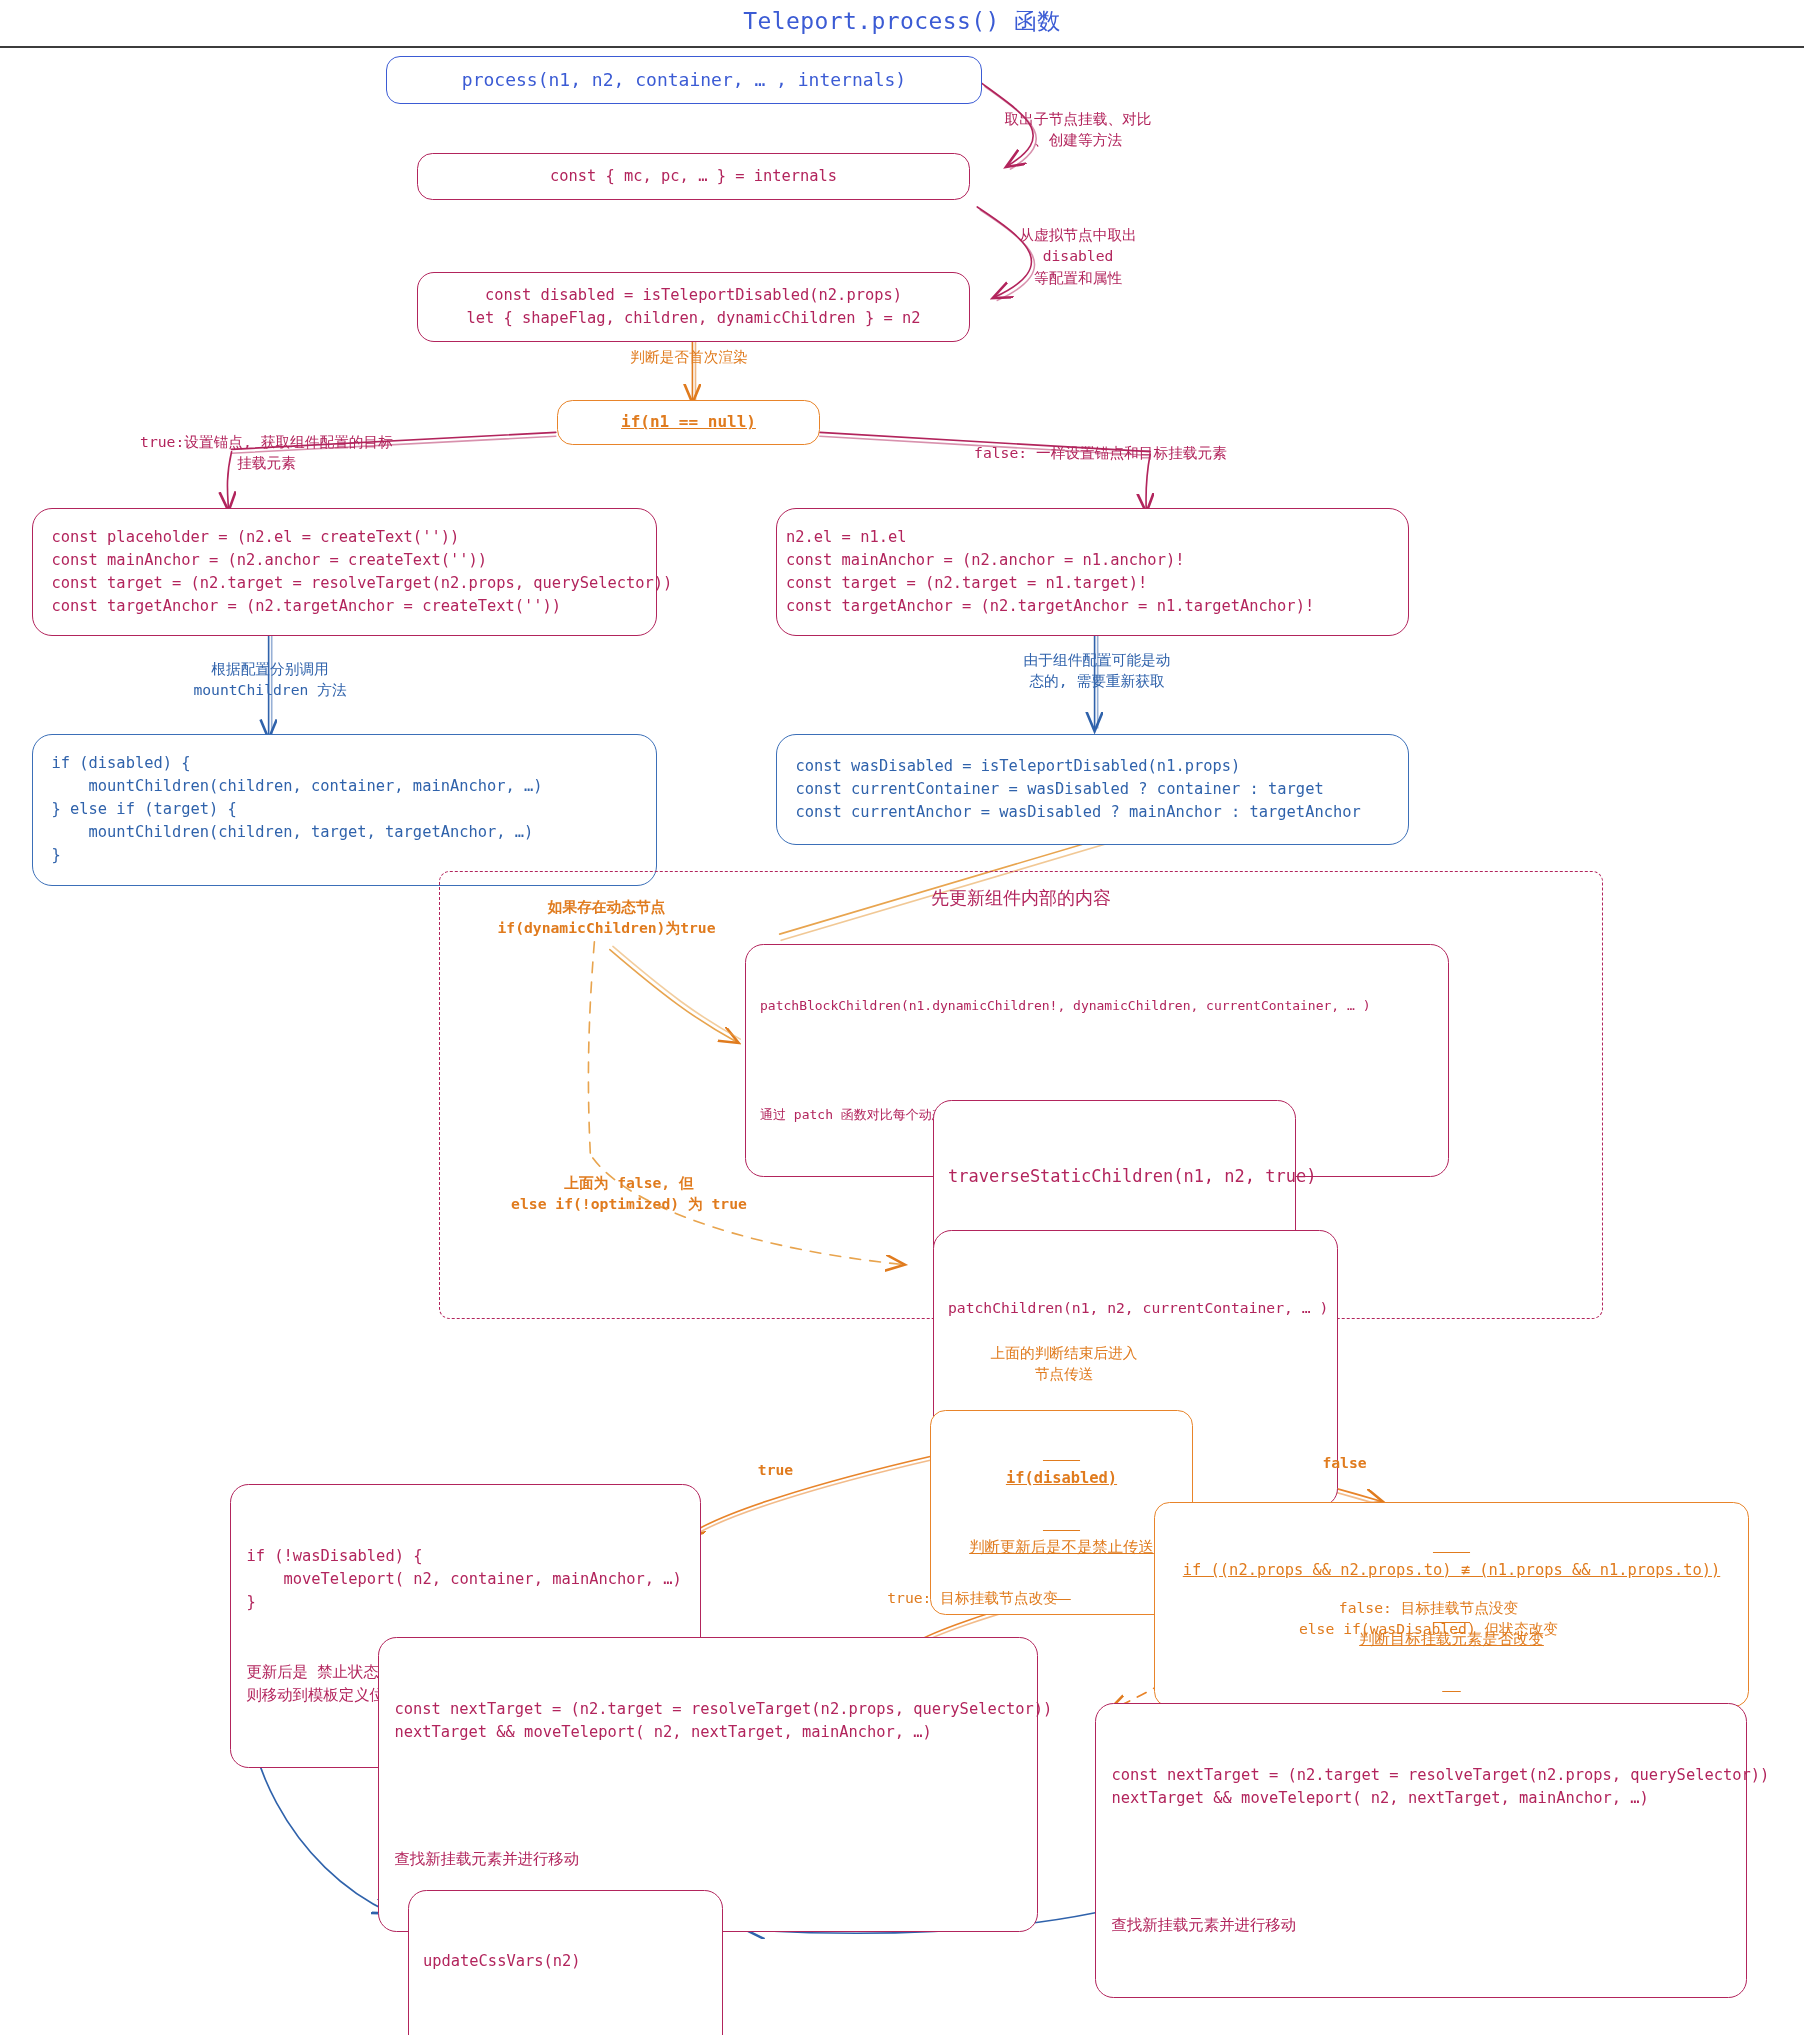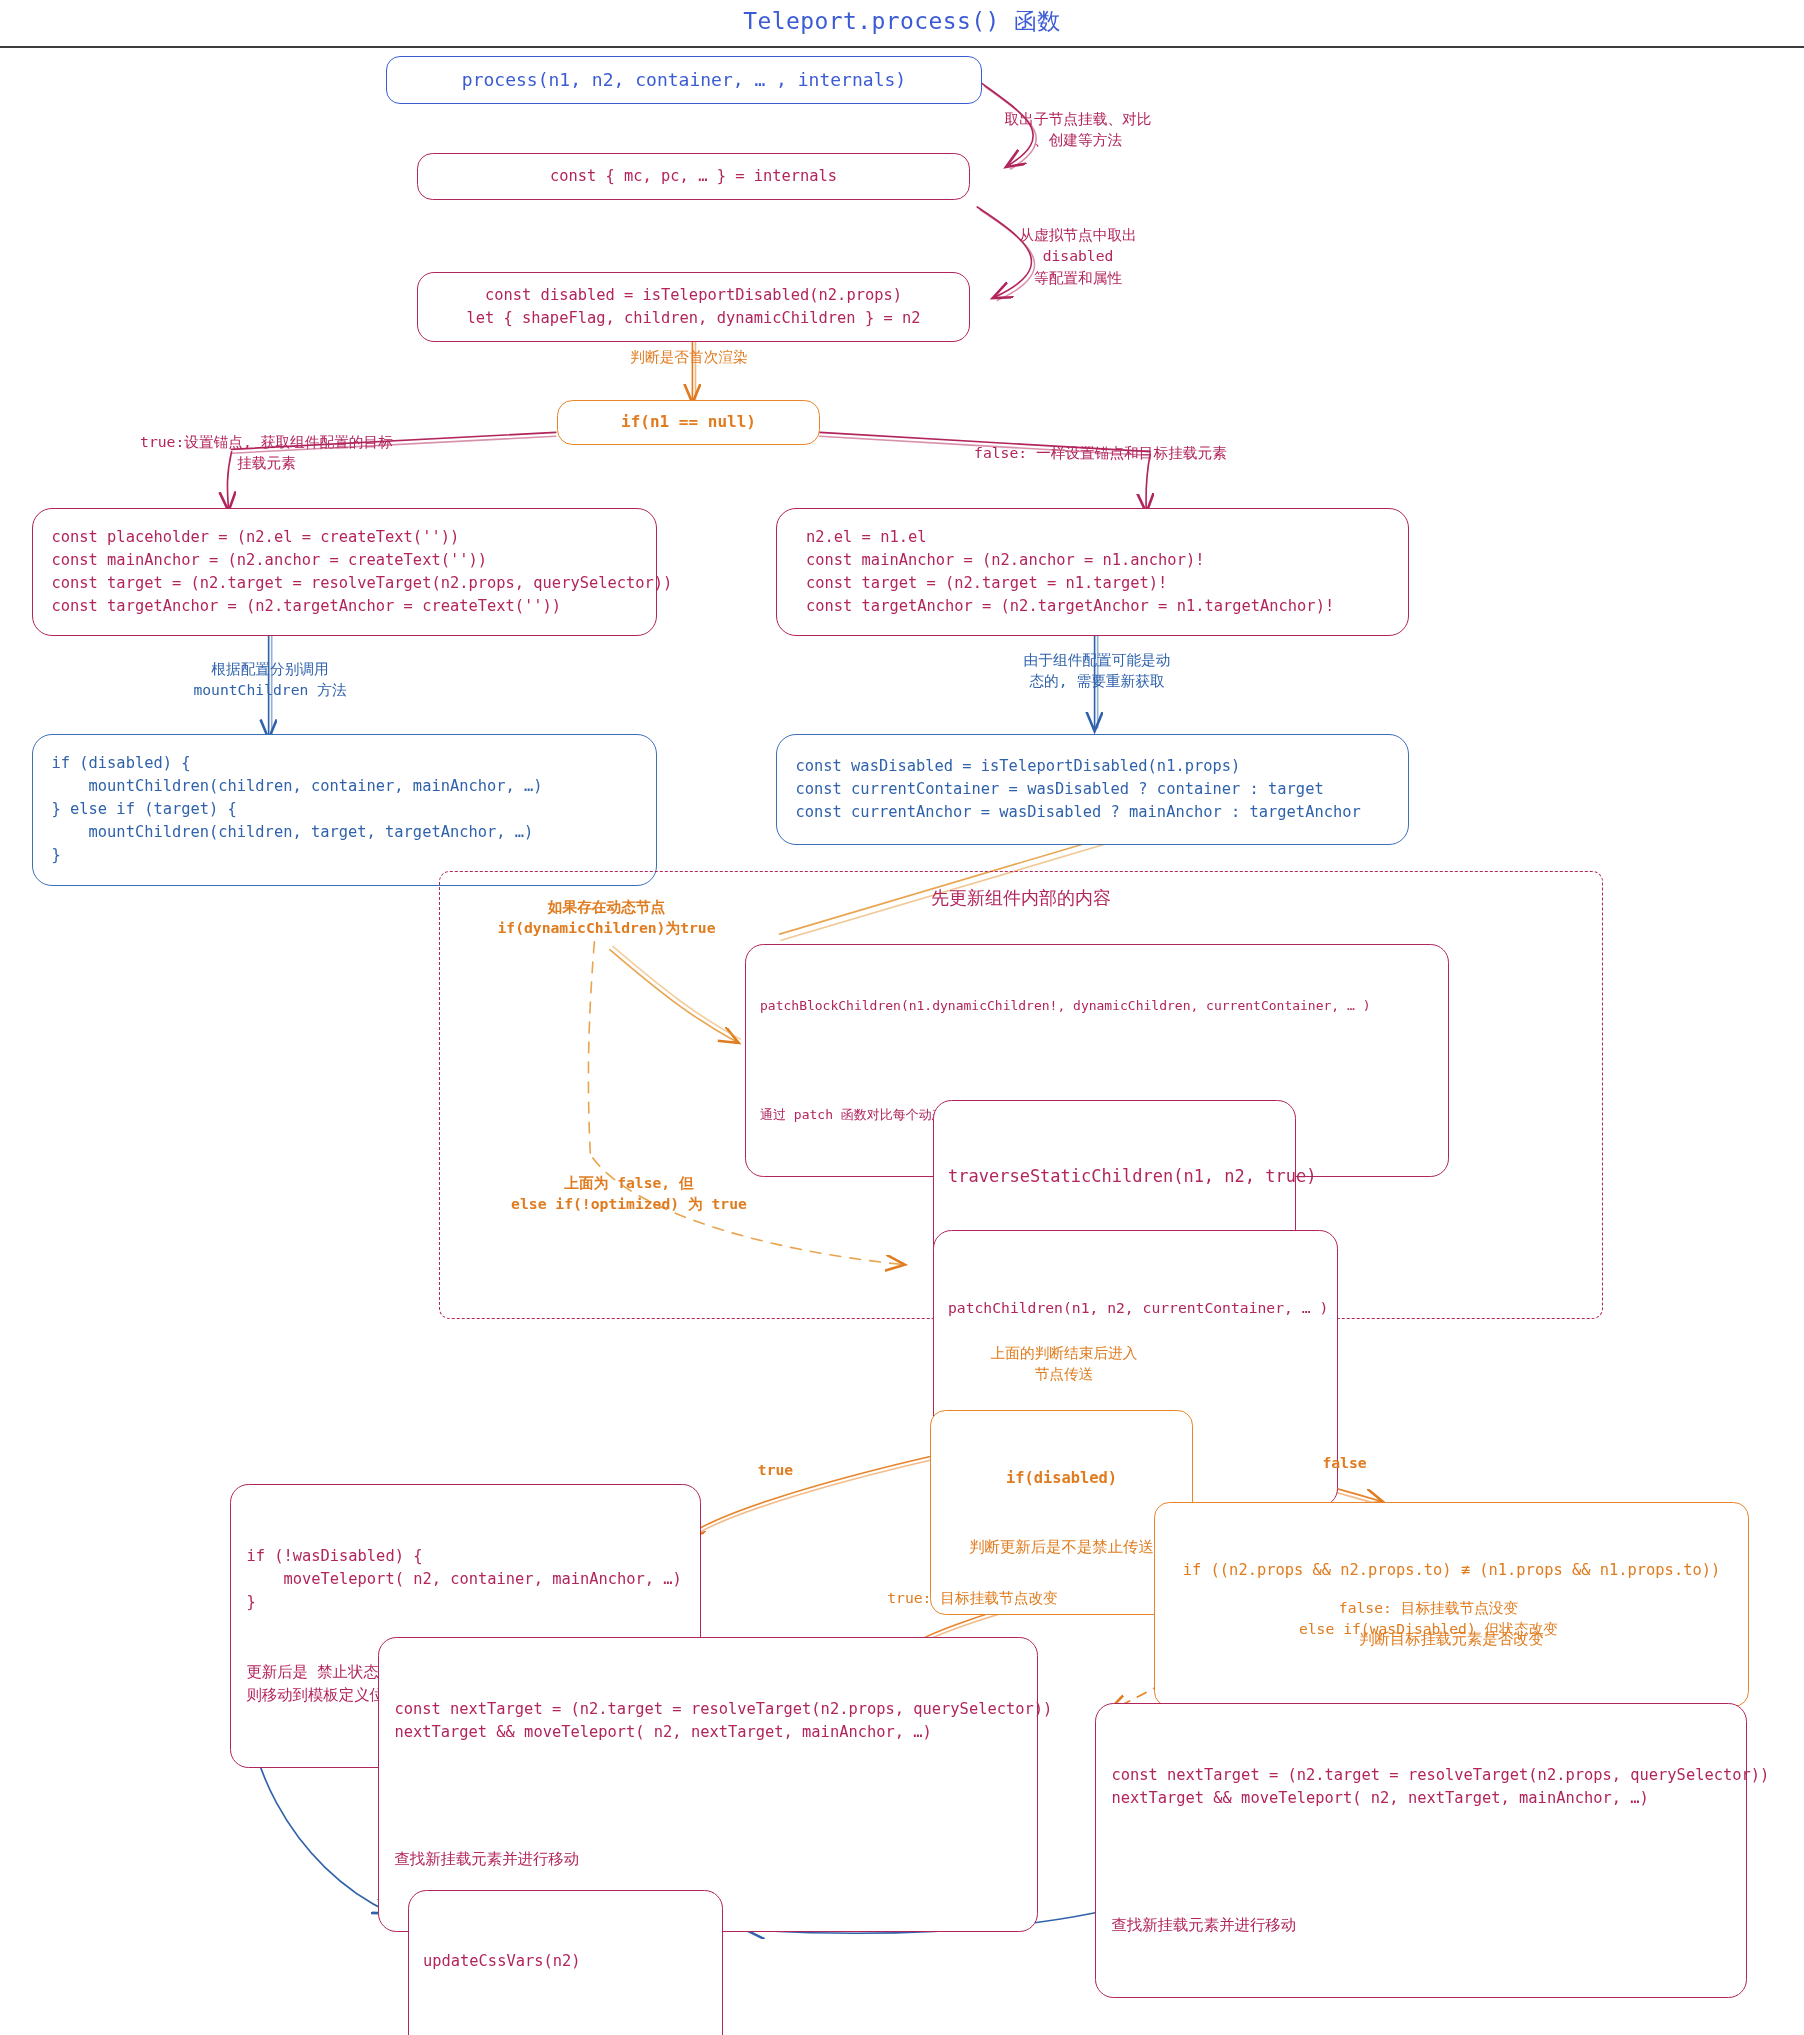--- a/index.html
+++ b/index.html
@@ -17,21 +17,21 @@
   }
   .hrule{position:absolute;left:0;top:46px;width:1804px;height:1.5px;background:#3c3c3c;}
 
   .node{
     position:absolute;box-sizing:border-box;background:#fff;
     border:1.7px solid #b2245c;border-radius:20px;
     color:#b2245c;font-size:15.4px;line-height:1.5;
     padding:12.4px 17px;white-space:pre;
   }
   .node.blue{border-color:#3b6fb8;color:#2f62ab;}
-  .node.orange{border-color:#e8842a;color:#e07b1e;}
+  .node.orange{border-color:#e8842a;color:#e07b1e;text-decoration:underline;}
   .node.center{text-align:center;}
   .node.title-node{border-color:#3b5bd4;color:#3b5bd4;}
 
   .dashgroup{
     position:absolute;box-sizing:border-box;
     border:1.7px dashed #b2245c;border-radius:10.8px;background:transparent;
   }
   .dashgroup .gtitle{
     position:absolute;left:0;top:14px;width:100%;text-align:center;
     color:#b2245c;font-size:18px;
@@ -135,21 +135,21 @@
   <div class="node center" style="left:417px;top:272px;width:553px;font-size:15.4px;padding:10.8px 15.4px;border-radius:17px;">const disabled = isTeleportDisabled(n2.props)
 let { shapeFlag, children, dynamicChildren } = n2</div>
 
   <div class="node orange center" style="left:557px;top:400px;width:263px;font-size:16px;padding:9.3px 12.4px;border-radius:15.4px;font-weight:bold;">if(n1 == null)</div>
 
   <div class="node" style="left:32px;top:508px;width:625px;font-size:15.4px;padding:17px 18.5px;border-radius:20px;">const placeholder = (n2.el = createText(''))
 const mainAnchor = (n2.anchor = createText(''))
 const target = (n2.target = resolveTarget(n2.props, querySelector))
 const targetAnchor = (n2.targetAnchor = createText(''))</div>
 
-  <div class="node" style="left:776px;top:508px;width:633px;font-size:15.4px;padding:17px 29px;border-radius:20px;">n2.el = n1.el
+  <div class="node" style="left:776px;top:508px;width:633px;font-size:15.4px;padding:17px 9px;border-radius:20px;">n2.el = n1.el
 const mainAnchor = (n2.anchor = n1.anchor)!
 const target = (n2.target = n1.target)!
 const targetAnchor = (n2.targetAnchor = n1.targetAnchor)!</div>
 
   <div class="node blue" style="left:32px;top:734px;width:625px;font-size:15.4px;padding:17px 18.5px;border-radius:20px;">if (disabled) {
     mountChildren(children, container, mainAnchor, …)
 } else if (target) {
     mountChildren(children, target, targetAnchor, …)
 }</div>
 

